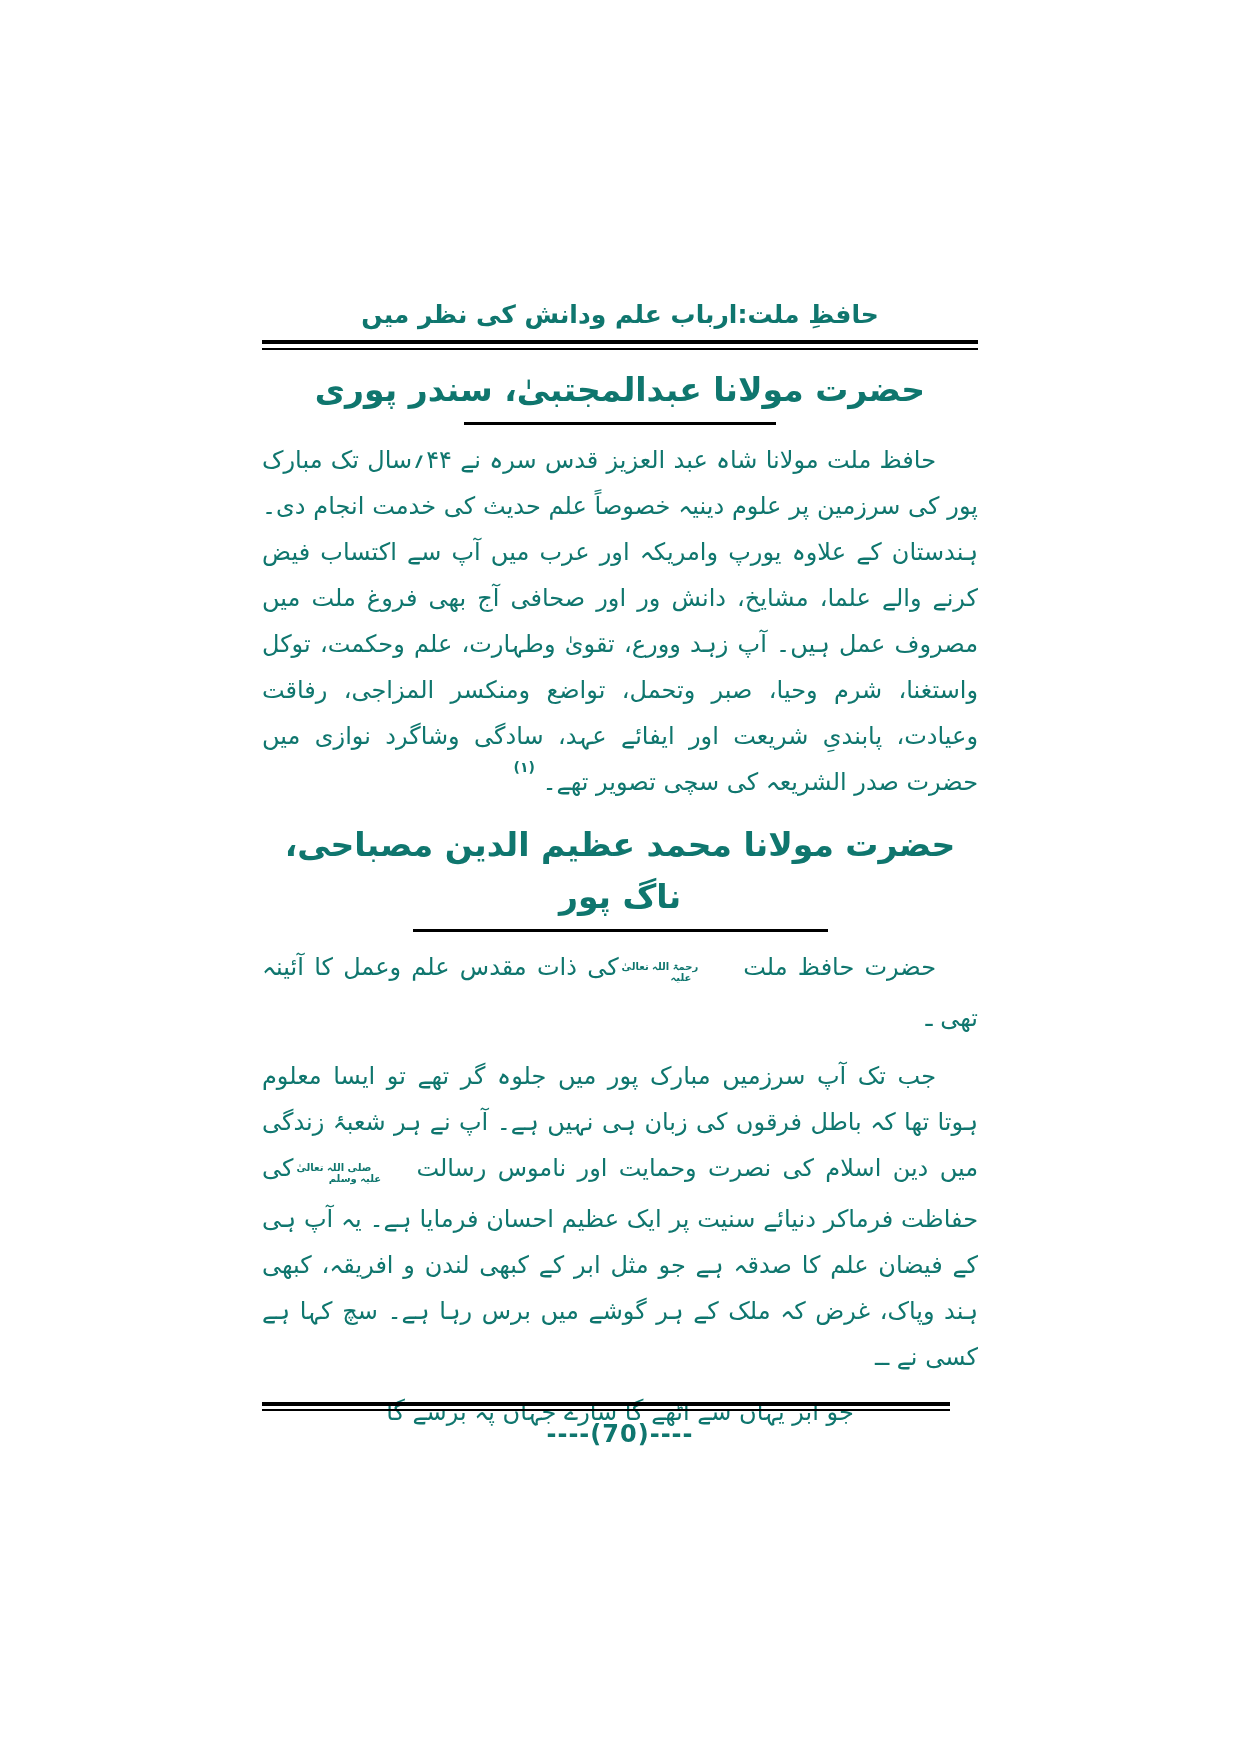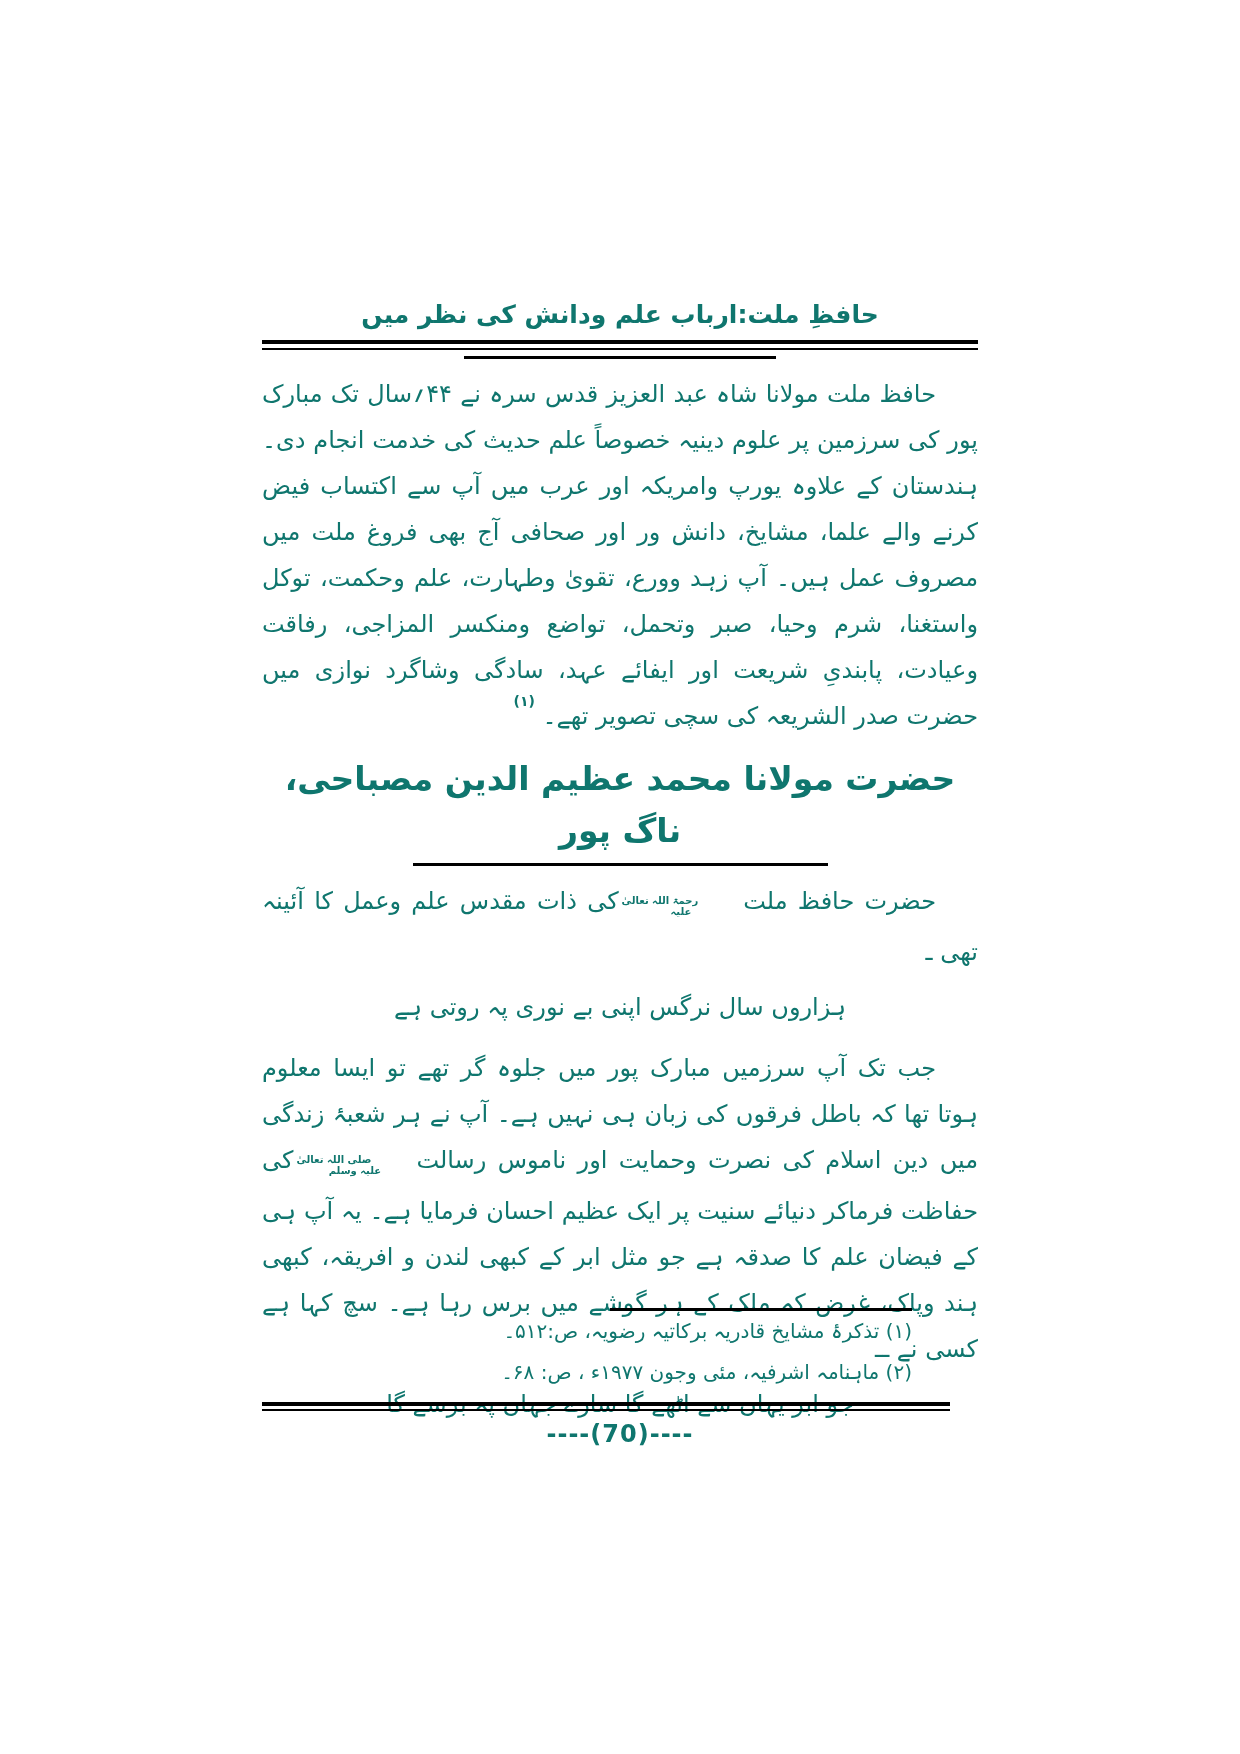--- a/index.html
+++ b/index.html
@@ -113,43 +113,38 @@
 </head>
 <body>
 
 <div class="page">
   <div class="content">
 
     <div class="running-header">حافظِ ملت:ارباب علم ودانش کی نظر میں</div>
 
     <div class="double-rule"></div>
 
+    <div class="section-heading">حضرت مولانا عبدالمجتبیٰ، سندر پوری</div>
     <div class="heading-underline u1"></div>
 
     <p class="body-para"><span>حافظ ملت مولانا شاہ عبد العزیز قدس سرہ نے ۴۴؍سال تک مبارک پور کی سرزمین پر علوم دینیہ خصوصاً علم حدیث کی خدمت انجام دی۔ ہندستان کے علاوہ یورپ وامریکہ اور عرب میں آپ سے اکتساب فیض کرنے والے علما، مشایخ، دانش ور اور صحافی آج بھی فروغ ملت میں مصروف عمل ہیں۔ آپ زہد وورع، تقویٰ وطہارت، علم وحکمت، توکل واستغنا، شرم وحیا، صبر وتحمل، تواضع ومنکسر المزاجی، رفاقت وعیادت، پابندیِ شریعت اور ایفائے عہد، سادگی وشاگرد نوازی میں حضرت صدر الشریعہ کی سچی تصویر تھے۔</span> <sup class="fn-ref">(۱)</sup></p>
 
     <div class="section-heading">حضرت مولانا محمد عظیم الدین مصباحی، ناگ پور</div>
     <div class="heading-underline u2"></div>
 
     <p class="body-para"><span>حضرت حافظ ملت</span><span class="honorific"><span>رحمۃ اللہ تعالیٰ</span><br><span>علیہ</span></span><span>کی ذات مقدس علم وعمل کا آئینہ تھی ـ</span></p>
 
     <div class="couplet">
-      <div>ہزاروں سال نرگس اپنی بے نوری پہ روتی ہے</div>
     </div>
 
     <p class="body-para"><span>جب تک آپ سرزمیں مبارک پور میں جلوہ گر تھے تو ایسا معلوم ہوتا تھا کہ باطل فرقوں کی زبان ہی نہیں ہے۔ آپ نے ہر شعبۂ زندگی میں دین اسلام کی نصرت وحمایت اور ناموس رسالت</span><span class="honorific"><span>صلی اللہ تعالیٰ</span><br><span>علیہ وسلم</span></span><span>کی حفاظت فرماکر دنیائے سنیت پر ایک عظیم احسان فرمایا ہے۔ یہ آپ ہی کے فیضان علم کا صدقہ ہے جو مثل ابر کے کبھی لندن و افریقہ، کبھی ہند وپاک، غرض کہ ملک کے ہر گوشے میں برس رہا ہے۔ سچ کہا ہے کسی نے ــ</span></p>
 
     <div class="couplet">
       <div>جو ابر یہاں سے اٹھے گا سارے جہاں پہ برسے گا</div>
     </div>
 
   </div>
 
-  <div class="footnote-block">
-    <div class="footnote-sep"></div>
-    <div class="footnote-line">(۱) تذکرۂ مشایخ قادریہ برکاتیہ رضویہ، ص:۵۱۲۔</div>
-    <div class="footnote-line">(۲) ماہنامہ اشرفیہ، مئی وجون ۱۹۷۷ء ، ص: ۶۸۔</div>
-  </div>
 
   <div class="bottom-rule"></div>
 
   <div class="page-number">----(70)----</div>
 </div>
 
 </body></html>

